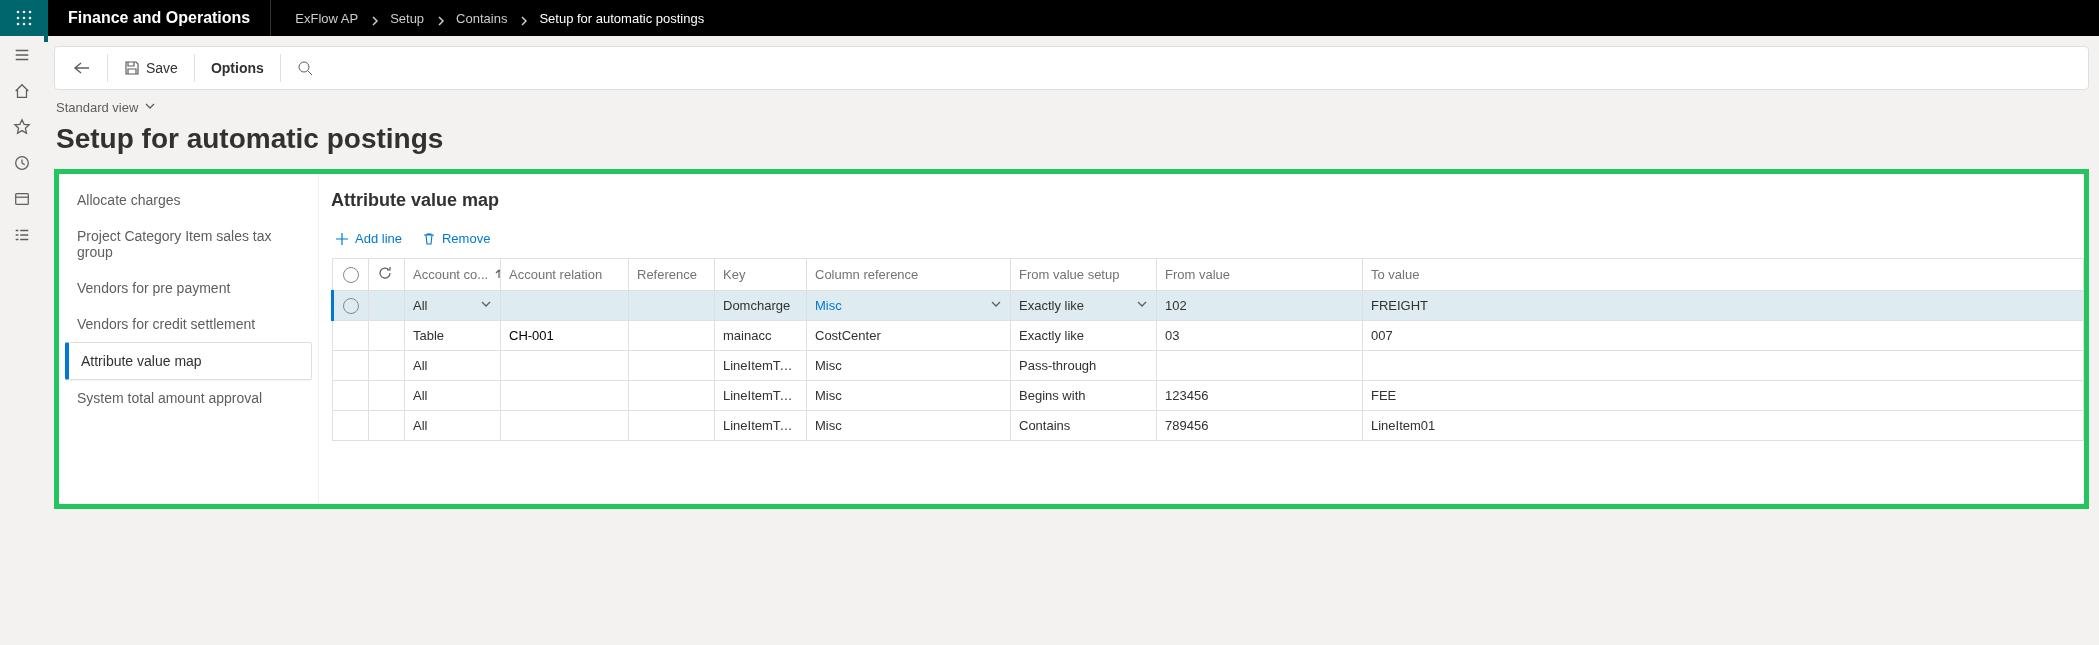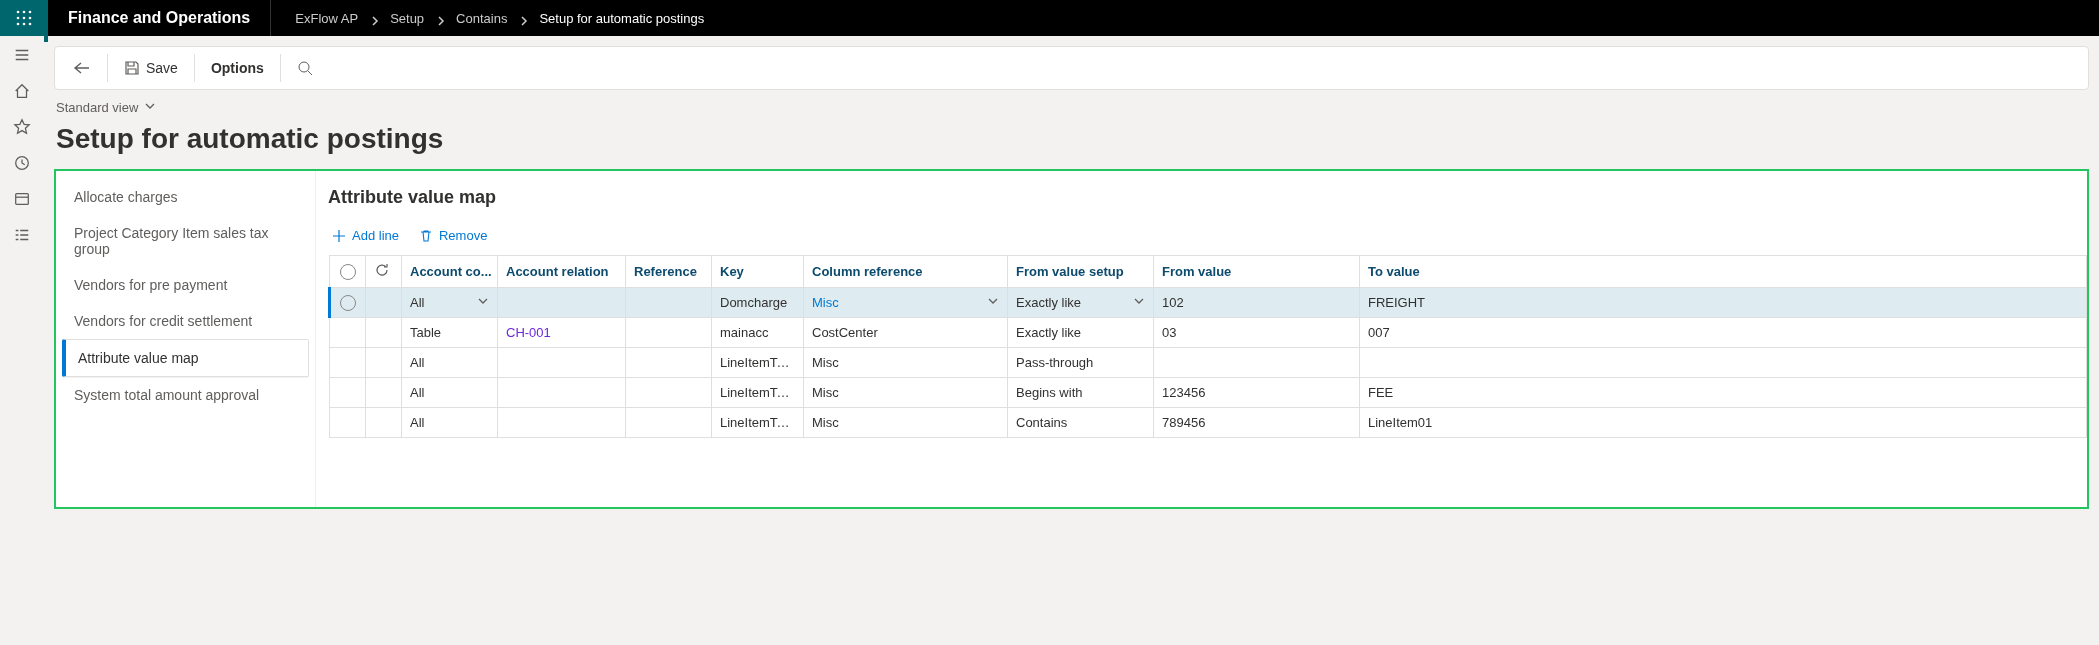--- a/index.html
+++ b/index.html
@@ -21,52 +21,52 @@
   .main { flex:1; padding:10px 10px 0 10px; }
   
   .actionbar { background:#fff; border:1px solid #e1dfdd; border-radius:4px; height:44px; display:flex; align-items:center; padding:0 8px; gap:4px; }
   .ab-btn { display:flex; align-items:center; gap:6px; padding:6px 10px; font-size:14px; cursor:pointer; border-radius:2px; }
   .ab-sep { width:1px; height:28px; background:#e1dfdd; margin:0 2px; }
   .ab-btn.bold { font-weight:600; }
   .ab-btn svg { stroke:#605e5c; fill:none; }
   .viewline { margin:10px 0 8px 2px; font-size:13px; color:#605e5c; display:flex; align-items:flex-end; gap:6px; }
   .page-title { font-size:28px; font-weight:600; margin:0 0 14px 2px; }
   
-  .content { background:#fff; border:2px solid #22c55e; display:flex; min-height:340px; }
+  .content { background:#fff; border:5px solid #22c55e; display:flex; min-height:340px; }
   .sidelist { width:260px; border-right:1px solid #efefef; padding:8px 6px; }
   .side-item { padding:10px 12px; font-size:14px; color:#605e5c; border-radius:2px; cursor:pointer; }
   .side-item.selected { background:#fff; border:1px solid #e1dfdd; border-left:4px solid #0078d4; color:#323130; box-shadow:0 1px 1px rgba(0,0,0,0.05); }
   .panel { flex:1; padding:16px 0 0 12px; }
   .panel-title { font-size:18px; font-weight:600; margin-bottom:20px; }
   .grid-actions { display:flex; gap:20px; margin:0 0 12px 4px; }
   .link-btn { display:flex; align-items:center; gap:6px; color:#0078d4; font-size:13px; cursor:pointer; }
   .link-btn svg { stroke:#0078d4; fill:none; }
   
   table.grid { border-collapse:collapse; width:100%; border:1px solid #e1dfdd; table-layout:fixed; }
   table.grid th, table.grid td { border:1px solid #e1dfdd; font-size:13px; text-align:left; padding:6px 8px; height:30px; overflow:hidden; text-overflow:ellipsis; white-space:nowrap; }
-  table.grid th { font-weight:700; color:#0c4a6e; background:#fff; }
+  table.grid th { font-weight:400; color:#737373; background:#fff; }
   col.sel { width:36px; }
   col.ref { width:36px; }
   col.acode { width:96px; }
   col.arel { width:128px; }
   col.reff { width:86px; }
   col.key { width:92px; }
   col.colref { width:204px; }
   col.fvs { width:146px; }
   col.fv { width:206px; }
   .th-inner { display:flex; align-items:center; gap:6px; }
   .sort-up svg { stroke:#605e5c; }
   .row-sel { display:flex; align-items:center; justify-content:center; }
   .radio { width:16px; height:16px; border:1px solid #8a8886; border-radius:50%; }
   tr.selected-row td { background:#deecf1; }
   tr.selected-row td:first-child { border-left:3px solid #0078d4; }
   .cell-dd { display:flex; align-items:center; justify-content:space-between; }
   .cell-dd .dd svg { stroke:#605e5c; }
   .blue-text { color:#0078d4; }
-  .muted { color:#6d28d9; }
+  .muted { color:#000000; }
   .refresh-ico svg { stroke:#605e5c; fill:none; }
 </style>
 </head>
 <body>
 
 <div class="topbar">
   <div class="waffle">
     <svg width="16" height="16" viewBox="0 0 16 16">
         <g>
           <circle cx="2" cy="2" r="1.3"></circle>

